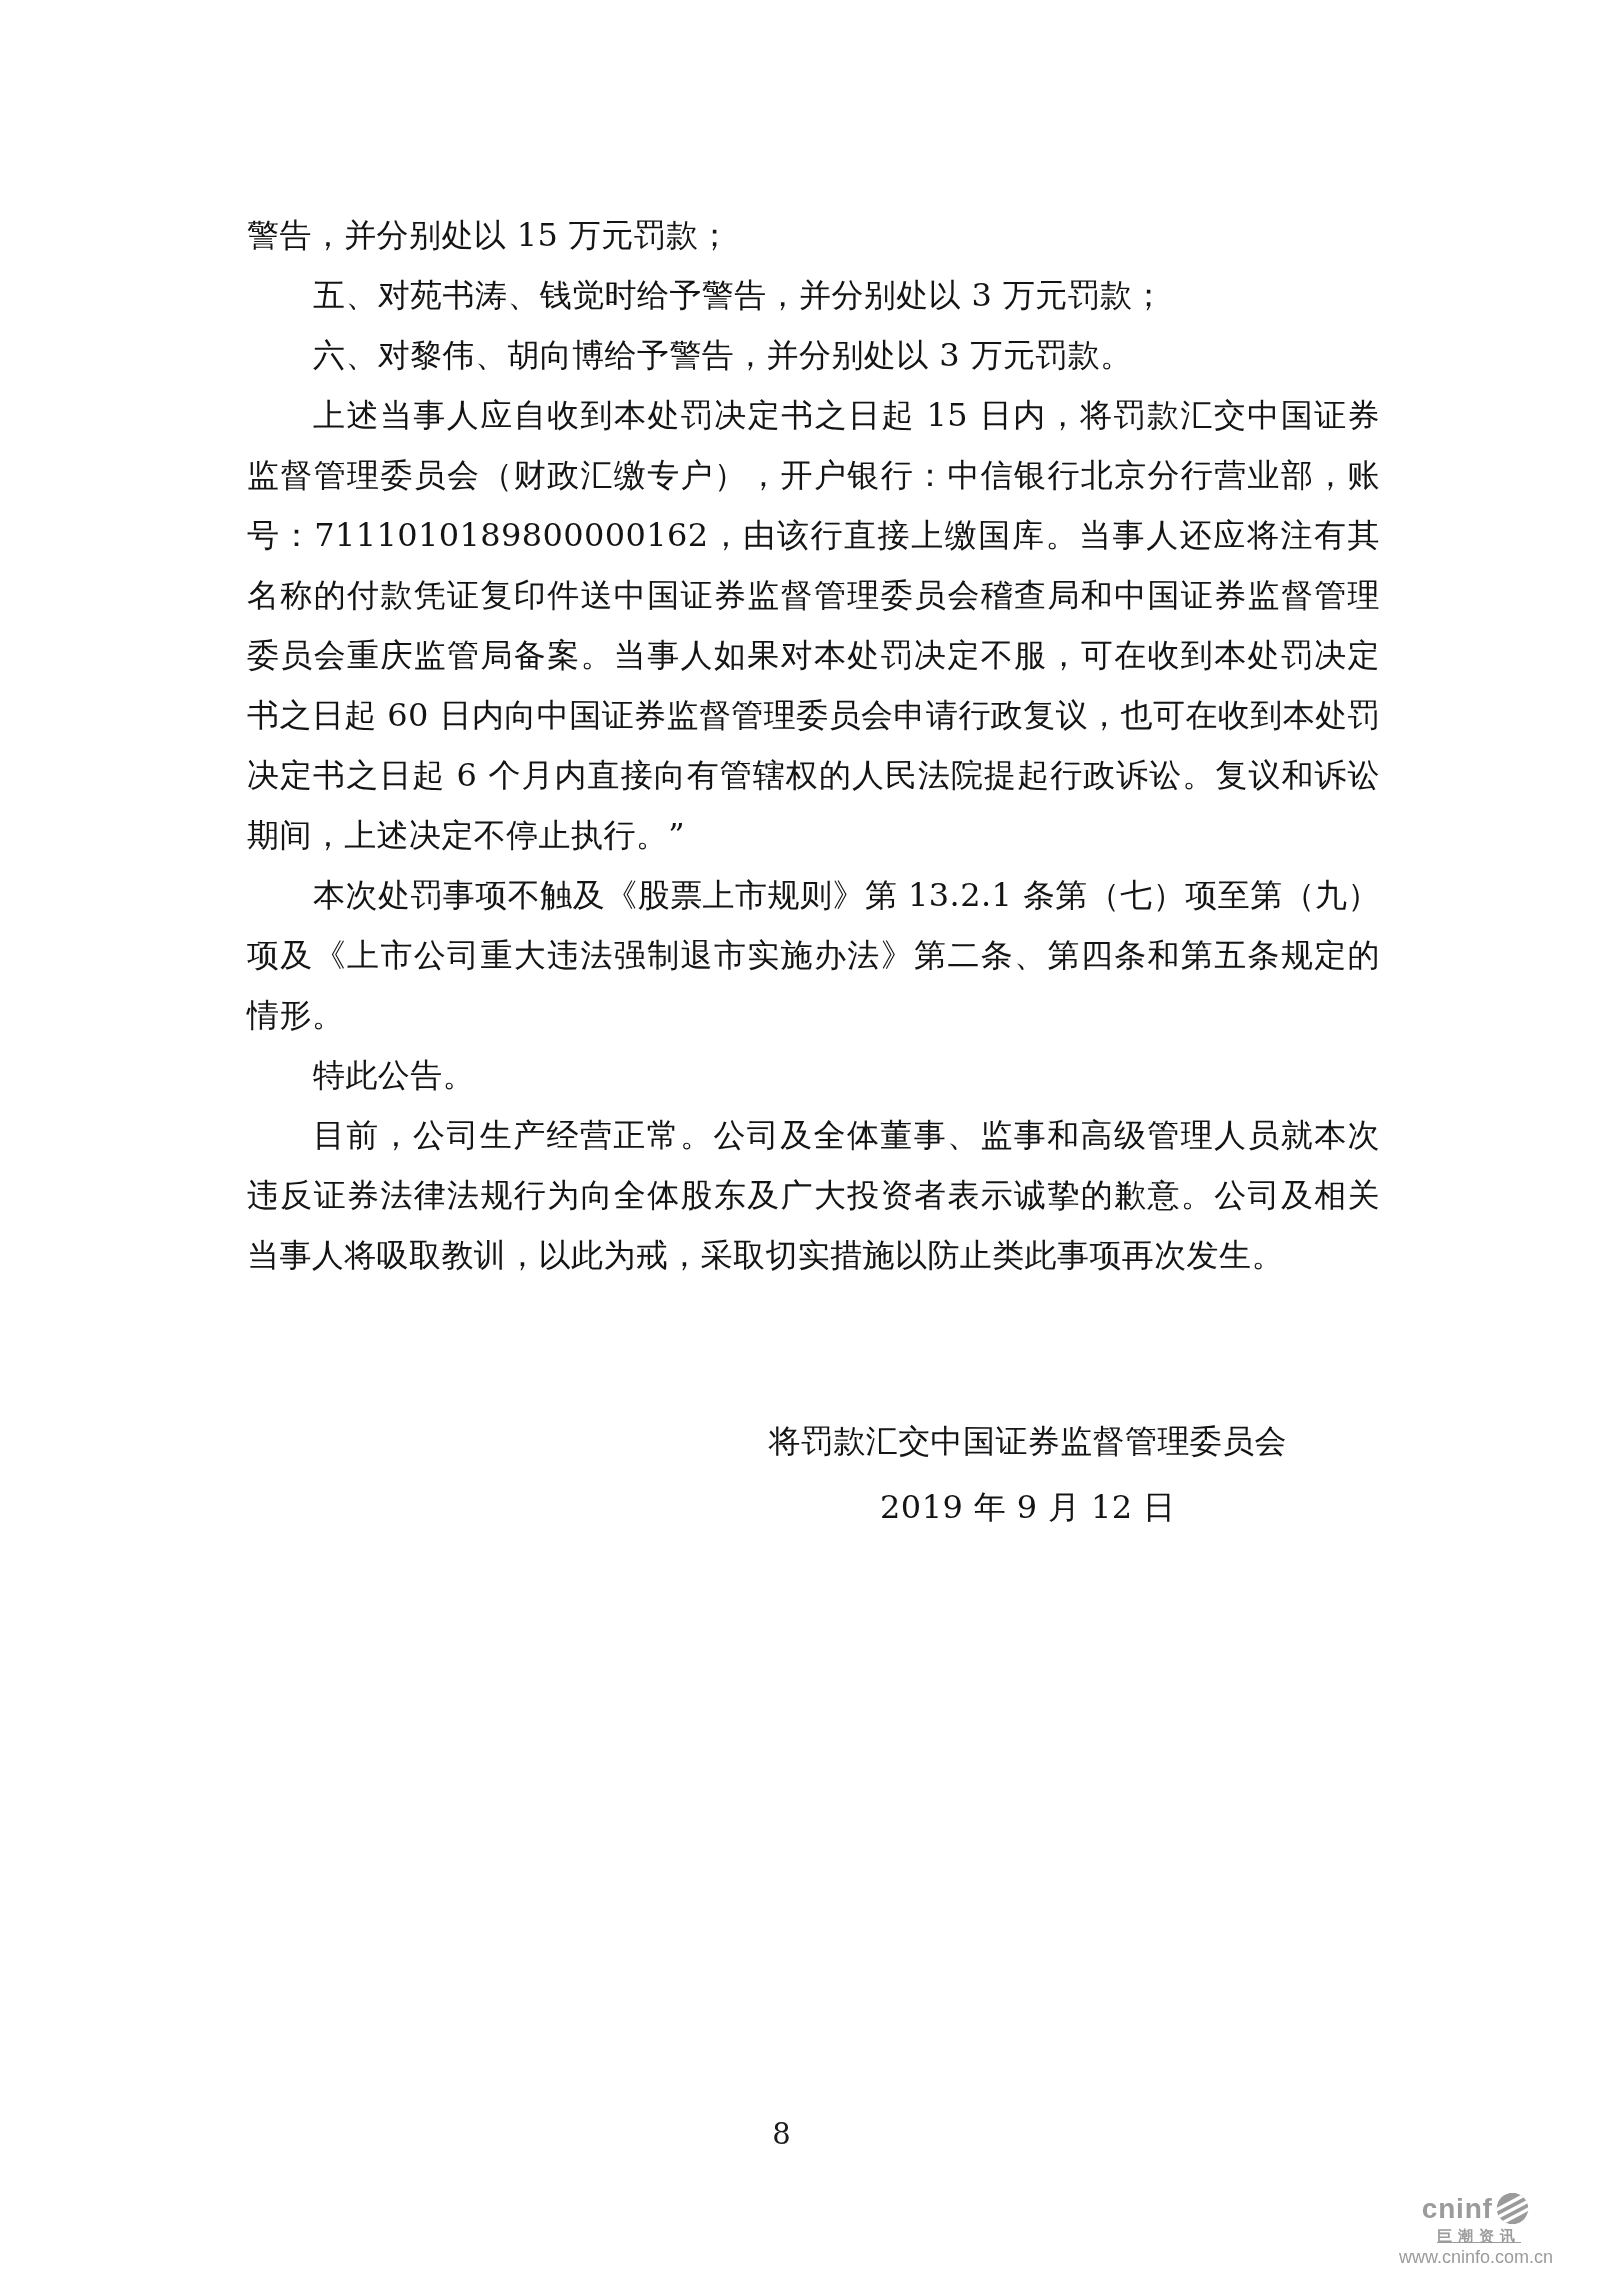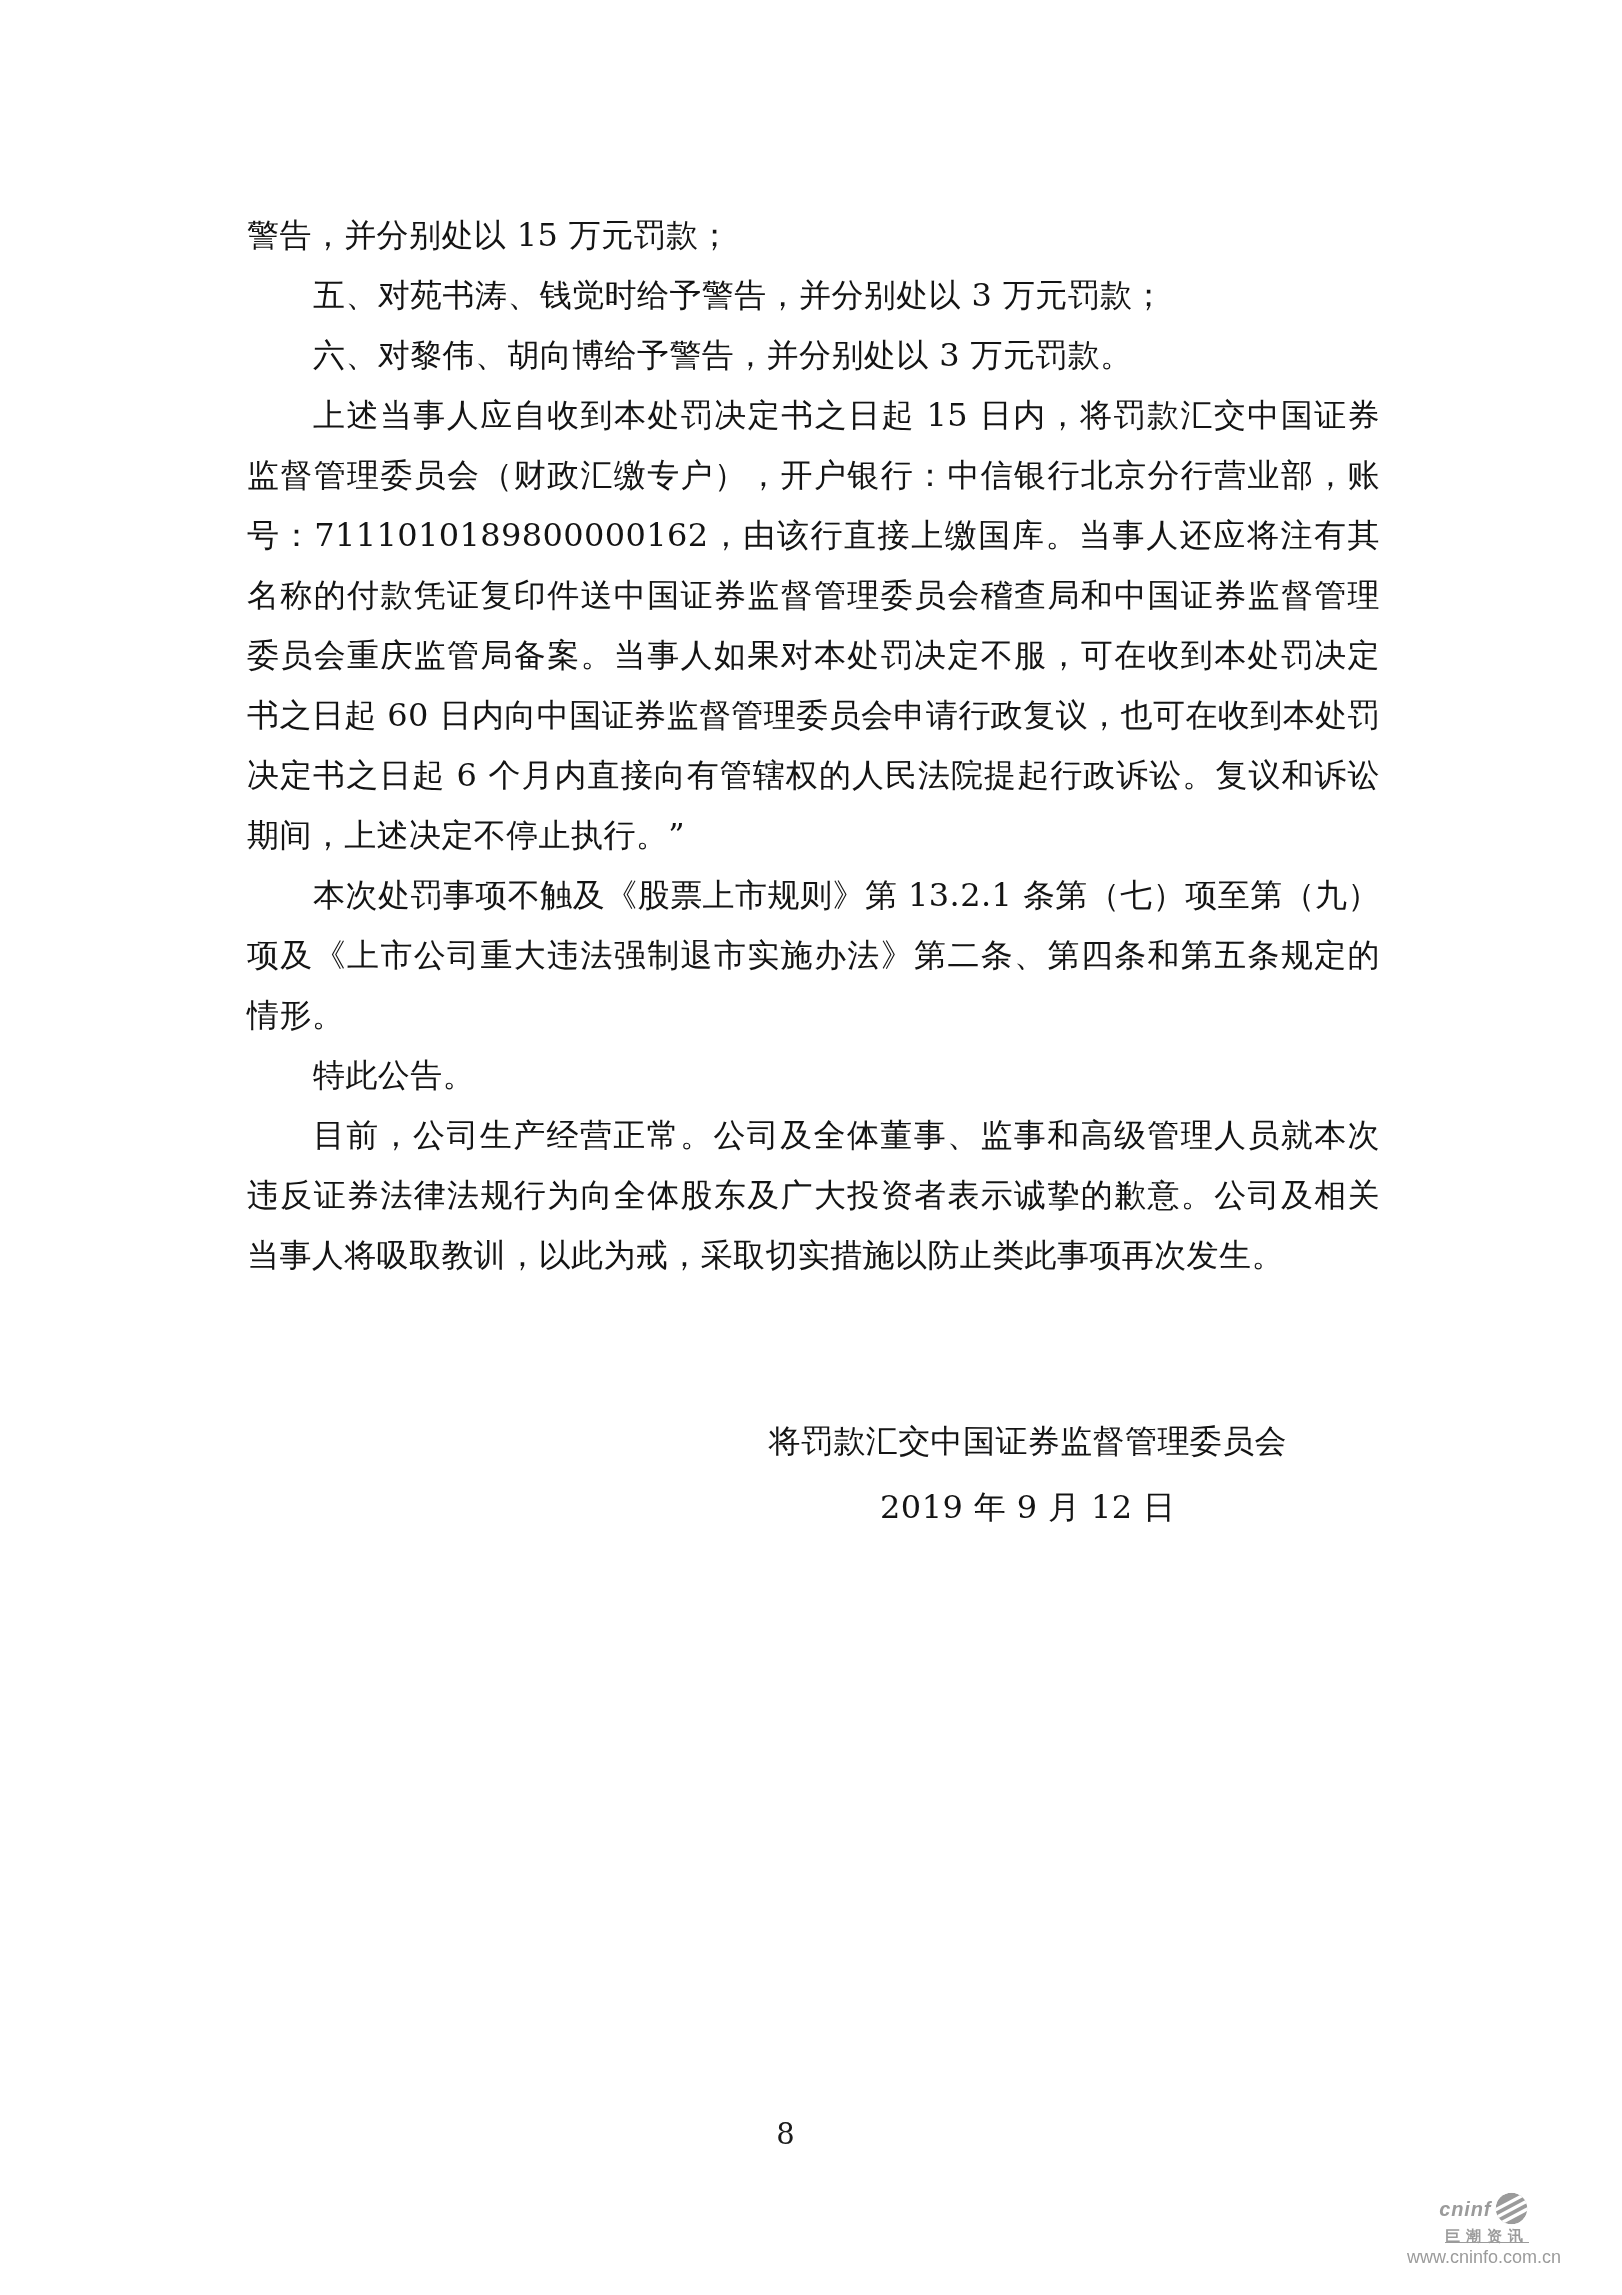--- a/index.html
+++ b/index.html
@@ -8,21 +8,20 @@
     background: #ffffff;
   }
   .page {
     position: relative;
     width: 1563px;
     height: 2295px;
     background: #ffffff;
     overflow: hidden;
     font-family: "DejaVu Serif", serif;
     color: #141414;
-    padding-left: 8px;
   }
   .content {
     position: absolute;
     left: 247px;
     top: 205px;
     width: 1133px;
     font-size: 32px;
     line-height: 60px;
     text-align: justify;
     letter-spacing: 0.4px;
@@ -67,25 +66,24 @@
     font-family: "Liberation Sans", sans-serif;
     user-select: none;
   }
   .logo-row {
     display: flex;
     align-items: center;
     justify-content: center;
     gap: 2.5px;
   }
   .logo-brand {
-    font-size: 20px;
+    font-size: 28px;
     font-weight: bold;
     letter-spacing: 0.8px;
     line-height: 34px;
-    font-style: italic;
   }
   .globe {
     width: 35px;
     height: 35px;
     display: block;
   }
   .logo-cn {
     font-size: 15px;
     letter-spacing: 6px;
     line-height: 18.6px;

